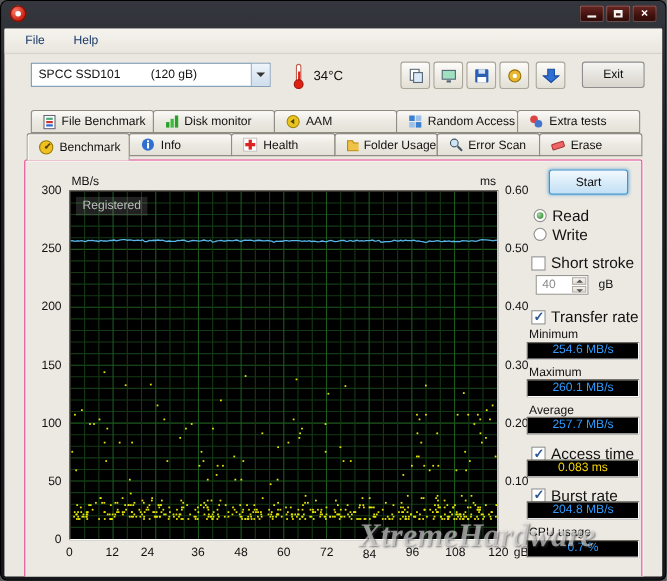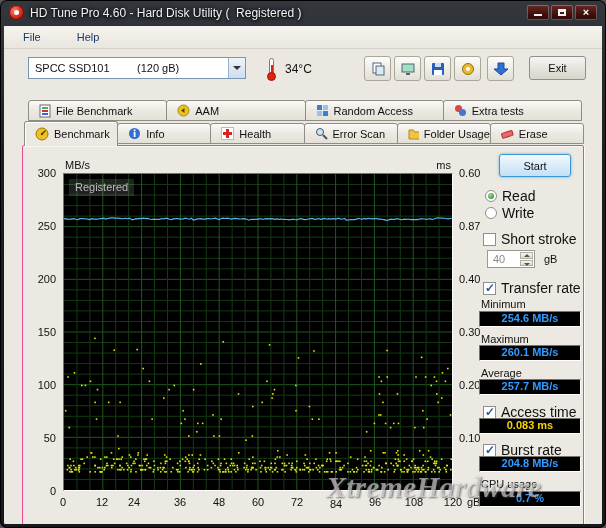--- a/index.html
+++ b/index.html
@@ -26,21 +26,21 @@
     box-shadow:inset 0 0 0 1px rgba(255,255,255,.28);}
   .glyph-min{position:absolute;left:7px;top:9px;width:8px;height:2px;background:#f2f2f2;}
   .glyph-max{position:absolute;left:7px;top:4px;width:8px;height:7px;border:2px solid #f2f2f2;border-top-width:3px;}
   .glyph-close{position:absolute;left:0;top:0;width:100%;text-align:center;font-size:11px;font-weight:bold;color:#fff;line-height:14px;}
 
   
   .client{position:absolute;left:4px;top:26px;width:598px;height:498px;background:#ebe8e1;border-radius:1px;overflow:hidden;}
 
   .menubar{position:absolute;left:0;top:0;width:100%;height:23px;
     background:linear-gradient(#f6f4ee,#e9e6df);border-bottom:1px solid #d4d1c8;
-    display:flex;align-items:center;padding-left:10px;gap:18px;text-align:center;}
+    display:flex;align-items:center;padding-left:10px;gap:8px;text-align:center;}
   .menu-item{font-size:11px;color:#1b3a6b;padding:3px 9px;cursor:default;}
 
   
   .combo{position:absolute;left:24px;top:31px;width:218px;height:22px;background:#fff;
     border:1px solid #7a96af;display:flex;align-items:center;font-size:11px;color:#111;}
   .combo-name{padding-left:6px;width:108px;}
   .combo-cap{flex:1;}
   .combo-btn{width:17px;height:20px;margin-left:auto;background:linear-gradient(#eef4fa,#cfdded);
     border-left:1px solid #9ab2c8;display:flex;align-items:center;justify-content:center;}
   .arrow-down-sm{width:0;height:0;border-left:4px solid transparent;border-right:4px solid transparent;border-top:4px solid #333;}
@@ -56,21 +56,21 @@
     background:linear-gradient(#fdfcfa,#eceae2 60%,#e2dfd5);
     display:flex;align-items:center;justify-content:center;cursor:pointer;}
   .tb-btn.lone{position:absolute;left:483px;top:30px;}
   .exit-btn{position:absolute;left:525px;top:30px;width:57px;height:24px;
     border:1px solid #8e8e8e;border-radius:3px;font-size:11px;color:#111;
     background:linear-gradient(#f6f5f3,#e4e2dc 55%,#d8d5cd);cursor:pointer;
     font-family:"Liberation Sans",sans-serif;}
 
   
   .tabs-row1{position:absolute;left:24px;top:74px;width:554px;height:21px;display:flex;z-index:2;}
-  .tabs-row2{position:absolute;left:20px;top:95px;width:560px;height:25px;display:flex;align-items:center;z-index:3;}
+  .tabs-row2{position:absolute;left:20px;top:95px;width:560px;height:25px;display:flex;align-items:flex-start;z-index:3;}
   .tab{flex:1;display:flex;align-items:center;padding-left:10px;gap:5px;font-size:11px;color:#111;
     background:linear-gradient(#fbfaf7,#ece9e2 50%,#e4e1d8);
     border:1px solid #8f8c83;border-radius:3px 3px 0 0;height:21px;cursor:pointer;white-space:nowrap;overflow:hidden;}
   .tab + .tab{margin-left:-1px;}
   .tab.active{height:25px;background:#ece9e2;border-bottom:none;z-index:4;
     box-shadow:inset 0 1px 0 #fff, inset 1px 0 0 #fff;}
 
   
   .content-frame{position:absolute;left:18px;top:119px;width:562px;height:399px;
     background:#ece9e2;border:1px solid #ec4899;border-radius:2px;
@@ -108,37 +108,36 @@
   .spin-val{position:absolute;left:5px;top:1px;font-size:11px;line-height:15px;color:#8a8a8a;}
   .spin-btns{position:absolute;right:1px;top:1px;width:13px;height:14px;display:flex;flex-direction:column;gap:1px;}
   .spin-up,.spin-down{flex:1;background:linear-gradient(#f6f5f2,#ddd9d0);border:1px solid #b2aea3;position:relative;cursor:pointer;}
   .spin-up::after{content:"";position:absolute;left:3px;top:1px;border-left:3px solid transparent;border-right:3px solid transparent;border-bottom:3px solid #555;}
   .spin-down::after{content:"";position:absolute;left:3px;top:2px;border-left:3px solid transparent;border-right:3px solid transparent;border-top:3px solid #555;}
   .gb-label{position:absolute;left:521px;top:107px;font-size:11px;color:#111;}
 
   .p-label{position:absolute;left:458px;font-size:11px;color:#111;}
   .val-box{position:absolute;left:456px;width:102px;height:16px;background:#000;
     border:1px solid #76736a;border-right-color:#fdfdfd;border-bottom-color:#fdfdfd;
-    font-size:11px;font-weight:bold;text-align:center;line-height:13px;}
+    font-size:11px;font-weight:normal;text-align:center;line-height:13px;}
   .val-blue{color:#2f9bff;}
   .val-yellow{color:#f5d400;}
 
   
   .xwm{position:absolute;left:322px;top:444px;width:280px;z-index:6;pointer-events:none;
     font-family:"Liberation Serif",serif;font-style:italic;font-weight:bold;font-size:30px;
     color:rgba(245,245,245,.55);text-shadow:1px 1px 2px rgba(60,60,60,.65);}
 </style>
 </head>
 <body>
 
 <div class="window">
 
   <div class="titlebar">
     <div class="app-icon"></div>
-    <span class="win-title">HD Tune Pro 4.60 - Hard Disk Utility (  Registered )</span>
     <div class="win-controls">
       <div class="win-btn">
           <div class="glyph-min"></div>
         </div>
       <div class="win-btn">
           <div class="glyph-max"></div>
         </div>
       <div class="win-btn">
           <div class="glyph-close">×</div>
         </div>
@@ -206,20 +205,28 @@
         <svg width="12" height="14">
             <rect x="1" y="1" width="10" height="12" fill="#fff" stroke="#667"></rect>
             <rect x="3" y="3" width="6" height="2" fill="#4a7"></rect>
             <rect x="3" y="6" width="6" height="2" fill="#c33"></rect>
             <rect x="3" y="9" width="6" height="2" fill="#36c"></rect>
           </svg>
         <span>File Benchmark</span>
       </div>
       <div class="tab">
         <svg width="13" height="13">
+            <rect x="1" y="7" width="3" height="5" fill="#2b9e2b"></rect>
+            <rect x="5" y="4" width="3" height="8" fill="#35c135"></rect>
+            <rect x="9" y="1" width="3" height="11" fill="#2b9e2b"></rect>
+          </svg>
+        <span>Disk monitor</span>
+      </div>
+      <div class="tab">
+        <svg width="13" height="13">
             <circle cx="6.5" cy="6.5" r="5.5" fill="#e8c321" stroke="#a8860a"></circle>
             <path d="M4 6.5 L7.5 4 L7.5 9 Z" fill="#5a4500"></path>
           </svg>
         <span>AAM</span>
       </div>
       <div class="tab">
         <svg width="13" height="13">
             <rect x="1" y="1" width="5" height="5" fill="#3b7fd4"></rect>
             <rect x="7" y="7" width="5" height="5" fill="#3b7fd4"></rect>
             <rect x="7" y="1" width="5" height="5" fill="#9cc0ea"></rect>
@@ -255,31 +262,31 @@
       </div>
       <div class="tab">
         <svg width="13" height="13">
             <rect x="0.5" y="0.5" width="12" height="12" fill="#fff" stroke="#bbb"></rect>
             <rect x="5" y="2" width="3" height="9" fill="#d22"></rect>
             <rect x="2" y="5" width="9" height="3" fill="#d22"></rect>
           </svg>
         <span>Health</span>
       </div>
       <div class="tab">
+        <svg width="14" height="12">
+            <path d="M1 3 L1 11 L13 11 L13 4 L6.5 4 L5.5 2 L1 2 Z" fill="#f0c348" stroke="#b8860b"></path>
+          </svg>
+        <span>Folder Usage</span>
+      </div>
+      <div class="tab">
         <svg width="13" height="13">
             <circle cx="5" cy="5" r="3.5" fill="#cfe4f7" stroke="#456"></circle>
             <line x1="8" y1="8" x2="12" y2="12" stroke="#456" stroke-width="2"></line>
           </svg>
         <span>Error Scan</span>
-      </div>
-      <div class="tab">
-        <svg width="14" height="12">
-            <path d="M1 3 L1 11 L13 11 L13 4 L6.5 4 L5.5 2 L1 2 Z" fill="#f0c348" stroke="#b8860b"></path>
-          </svg>
-        <span>Folder Usage</span>
       </div>
       <div class="tab">
         <svg width="13" height="13">
             <rect x="1" y="5" width="11" height="5" rx="1" fill="#e66" stroke="#a33" transform="rotate(-18 6 8)"></rect>
           </svg>
         <span>Erase</span>
       </div>
     </div>
 
     <div class="content-frame">
@@ -295,21 +302,21 @@
           <div class="tick" style="top: 153px;">150</div>
           <div class="tick" style="top: 100px;">200</div>
           <div class="tick" style="top: 47px;">250</div>
           <div class="tick" style="top: -6px;">300</div>
         </div>
       <div class="yr-ticks" id="y-right-ticks">
           <div class="tick" style="top: 259px; left: 2px;">0.10</div>
           <div class="tick" style="top: 206px; left: 2px;">0.20</div>
           <div class="tick" style="top: 153px; left: 2px;">0.30</div>
           <div class="tick" style="top: 100px; left: 2px;">0.40</div>
-          <div class="tick" style="top: 47px; left: 2px;">0.87</div>
+          <div class="tick" style="top: 47px; left: 2px;">0.50</div>
           <div class="tick" style="top: -6px; left: 2px;">0.60</div>
         </div>
       <div class="x-ticks" id="x-ticks">
           <div class="tick" style="left: -13px; top: 0px; width: 26px; text-align: center;">0</div>
           <div class="tick" style="left: 26px; top: 0px; width: 26px; text-align: center;">12</div>
           <div class="tick" style="left: 65px; top: 0px; width: 26px; text-align: left;">24</div>
           <div class="tick" style="left: 104px; top: 0px; width: 26px; text-align: center;">36</div>
           <div class="tick" style="left: 143px; top: 0px; width: 26px; text-align: center;">48</div>
           <div class="tick" style="left: 182px; top: 0px; width: 26px; text-align: center;">60</div>
           <div class="tick" style="left: 221px; top: 0px; width: 26px; text-align: center;">72</div>

